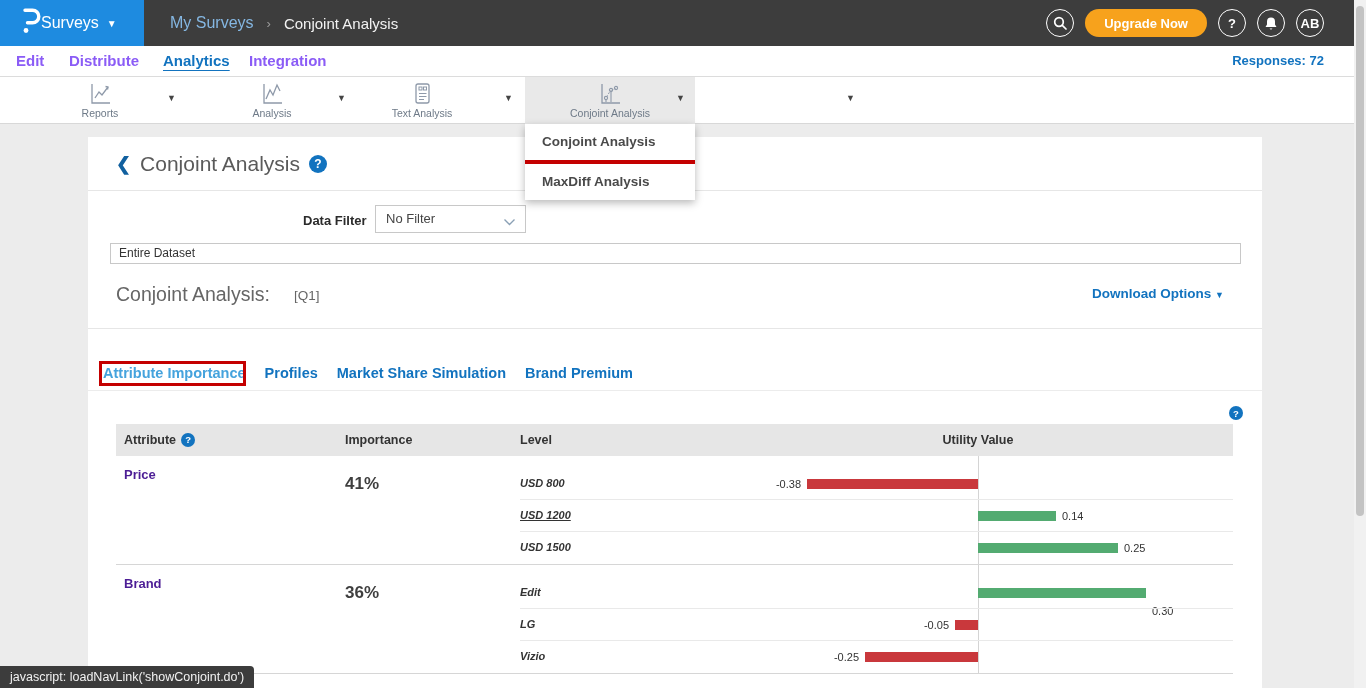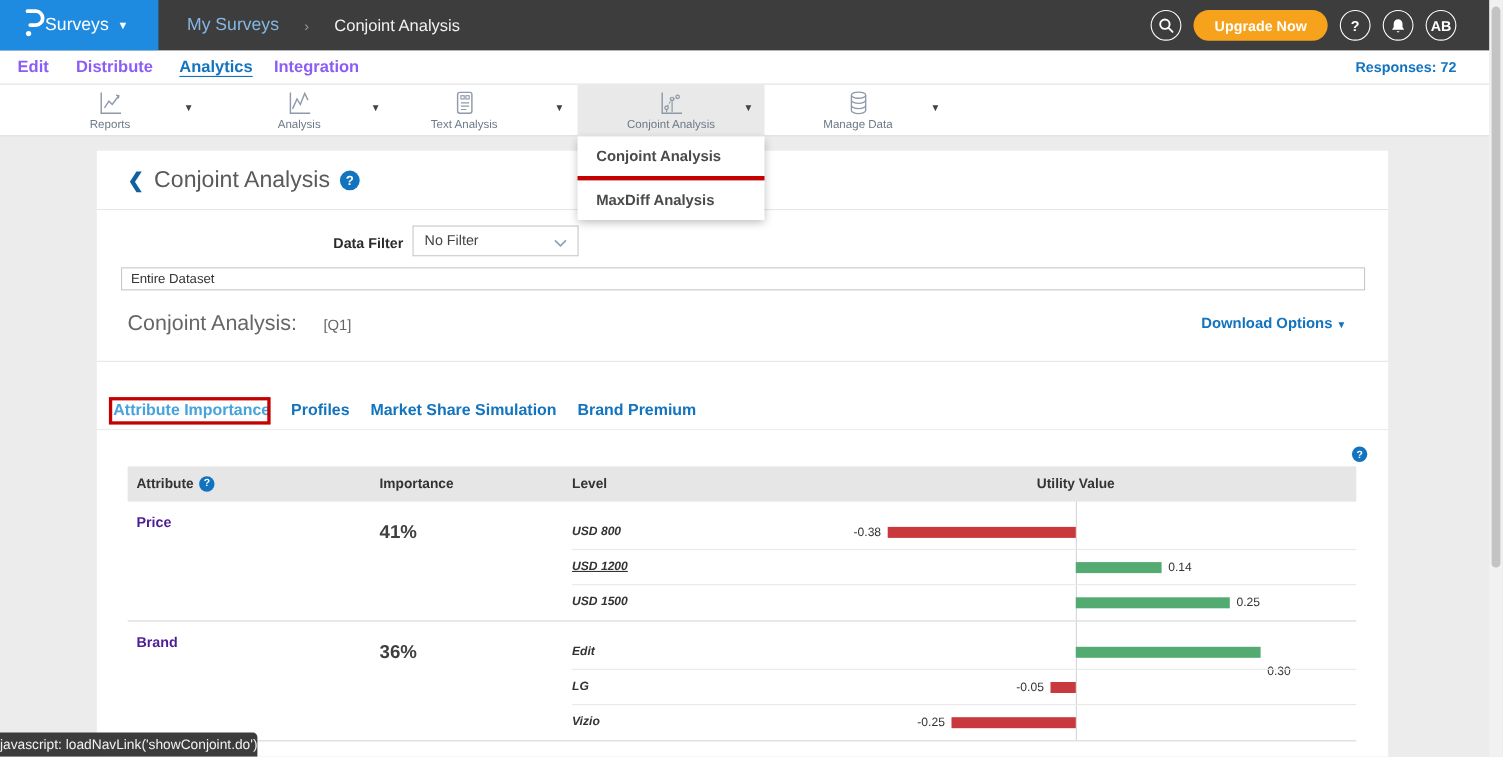--- a/index.html
+++ b/index.html
@@ -7,21 +7,21 @@
     font-family:"Liberation Sans", sans-serif; background:#ececec; }
   #stage { position:relative; width:1366px; height:688px; background:#ececec; }
 
   
   #header { position:absolute; left:0; top:0; width:1354px; height:46px; background:#3d3d3d; }
   .logo-block { position:absolute; left:0; top:0; width:144px; height:46px; background:#1e8be0;
     display:flex; align-items:center; cursor:pointer; }
   .logo-mark { margin-left:20px; }
   .logo-menu-label { color:#fff; font-size:16px; margin-left:0; font-weight:400; }
   .logo-caret { color:#fff; font-size:10px; margin-left:8px; }
-  .breadcrumb { position:absolute; left:170px; top:0; height:46px; display:flex; align-items:center; gap:23px; }
+  .breadcrumb { position:absolute; left:170px; top:0; height:46px; display:flex; align-items:center; gap:13px; }
   .bc-parent { color:#85b7e2; font-size:16px; cursor:pointer; }
   .bc-sep { color:#9a9a9a; font-size:13px; }
   .bc-current { color:#f2f2f2; font-size:15px; }
   .hdr-right { position:absolute; right:30px; top:9px; display:flex; align-items:center; gap:11px; }
   .circle-btn { width:28px; height:28px; border:1.5px solid #fff; border-radius:50%; color:#fff;
     display:flex; align-items:center; justify-content:center; font-size:13px; font-weight:700; cursor:pointer; }
   .upgrade-btn { height:28px; border-radius:14px; background:#f7a21c; color:#fff; border:none;
     font-family:"Liberation Sans",sans-serif; font-size:13px; font-weight:700; padding:0 19px; cursor:pointer; }
 
   
@@ -91,21 +91,21 @@
   .attr-imp { position:absolute; left:229px; top:18px; font-size:17px; font-weight:700; color:#3f3f3f; }
   .level-row { position:relative; height:32px; }
   .level-row.first { height:44px; }
   .subline { position:absolute; left:404px; right:0; bottom:0; height:1px; background:#e9e9e9; }
   .lvl-name { position:absolute; left:404px; font-size:11px; font-weight:700; font-style:italic; color:#333; }
   .bar { position:absolute; height:10px; }
   .bar-val { position:absolute; font-size:11px; color:#333; white-space:nowrap; }
 
   
   #statusbar { position:absolute; left:0; top:666px; height:22px; background:#3c3c3c;
-    color:#f2f2f2; font-size:12.5px; line-height:22px; padding:0 0; border-top-right-radius:4px; z-index:40; }
+    color:#f2f2f2; font-size:12.5px; line-height:22px; padding:0 10px; border-top-right-radius:4px; z-index:40; }
   #scrollbar-track { position:absolute; left:1354px; top:0; width:12px; height:688px; background:#f1f1f1; }
   #scrollbar-thumb { position:absolute; left:1356px; top:6px; width:8px; height:510px;
     background:#c3c3c3; border-radius:4px; }
 </style>
 </head>
 <body>
 
 <div id="stage">
 
   <div id="header">
@@ -202,31 +202,20 @@
             <circle cx="13" cy="9" r="1.6" fill="none" stroke="#8e99a9" stroke-width="1.1"></circle>
             <circle cx="18" cy="7" r="1.6" fill="none" stroke="#8e99a9" stroke-width="1.1"></circle>
             <line x1="8" y1="19" x2="8" y2="21" stroke="#8e99a9" stroke-width="1.1"></line>
             <line x1="13" y1="11" x2="13" y2="21" stroke="#8e99a9" stroke-width="1.1"></line>
           </svg>
       </span>
       <div class="tb-label">Conjoint Analysis</div>
     </div>
     <span class="tb-caret" style="left:676px">▼</span>
 
-    <div class="tb-item" style="left:720px">
-      <span class="tb-icon">
-        <svg width="25" height="25" viewBox="0 0 25 25">
-            <ellipse cx="12.5" cy="5.5" rx="6.5" ry="2.8" fill="none" stroke="#8e99a9" stroke-width="1.2"></ellipse>
-            <path d="M6 5.5 v4.7 c0 1.5 2.9 2.8 6.5 2.8 s6.5 -1.3 6.5 -2.8 V5.5" fill="none" stroke="#8e99a9" stroke-width="1.2"></path>
-            <path d="M6 10.2 v4.7 c0 1.5 2.9 2.8 6.5 2.8 s6.5 -1.3 6.5 -2.8 v-4.7" fill="none" stroke="#8e99a9" stroke-width="1.2"></path>
-            <path d="M6 14.9 v4.6 c0 1.5 2.9 2.8 6.5 2.8 s6.5 -1.3 6.5 -2.8 v-4.6" fill="none" stroke="#8e99a9" stroke-width="1.2"></path>
-          </svg>
-      </span>
-      <div class="tb-label">Manage Data</div>
-    </div>
     <span class="tb-caret" style="left:846px">▼</span>
   </div>
 
   <div id="conjoint-menu">
     <div class="dd-item">Conjoint Analysis</div>
     <div class="dd-redline"></div>
     <div class="dd-item">MaxDiff Analysis</div>
   </div>
 
   <div id="card">

